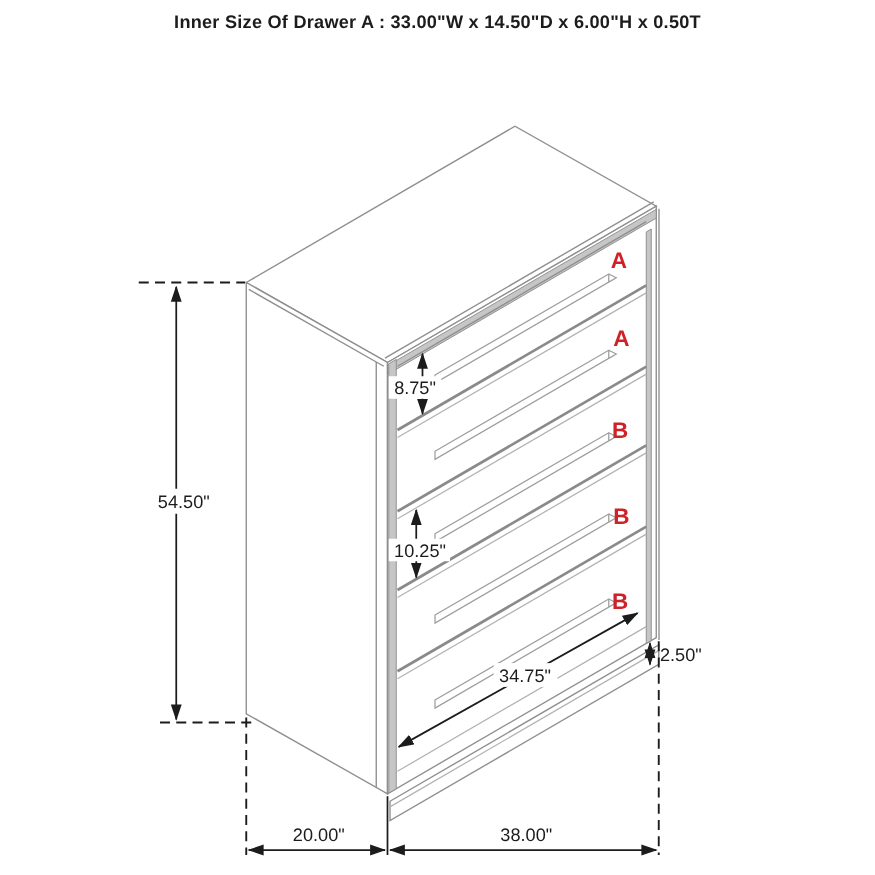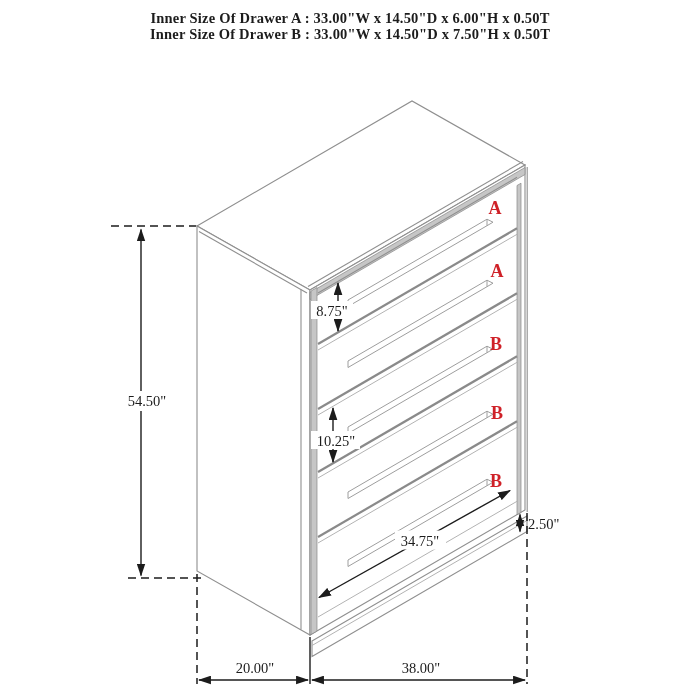--- a/index.html
+++ b/index.html
@@ -1,20 +1,20 @@
 <!DOCTYPE html>
 <html style="--red: #cf2128; --ink: #1c1c1c; --cab: #8f8f8f; --band: #c6c6c6;"><head>
 <meta charset="utf-8">
 <style>
   html, body { margin: 0; padding: 0; background: #ffffff; }
   .page {
     position: relative;
     width: 600px; height: 700px;
     background: #ffffff;
-    font-family: Liberation Serif, serif;
+    font-family: Liberation Sans, sans-serif;
     overflow: hidden;
   }
   .titles {
     position: absolute; top: 10px; left: 0; width: 700px;
     text-align: center;
     font-weight: bold;
     font-size: 14.5px;
     line-height: 16px;
     color: var(--ink, #1c1c1c);
     letter-spacing: 0.2px;
@@ -32,21 +32,20 @@
   .drawer-letter { font-size: 18px; font-weight: bold; fill: var(--red, #cf2128); text-anchor: middle; }
   .bg { fill: #ffffff; }
 </style>
 </head>
 <body>
 
 <div class="page">
 
   <div class="titles">
     <div>Inner Size Of Drawer A : 33.00"W x 14.50"D x 6.00"H x 0.50T</div>
-    <div>Inner Size Of Drawer B : 33.00"W x 14.50"D x 7.50"H x 0.50T</div>
   </div>
 
   <svg width="700" height="700" viewBox="0 0 700 700">
     <defs>
       <marker id="arr" viewBox="0 0 12 8" refX="11" refY="4" markerWidth="13" markerHeight="9" markerUnits="userSpaceOnUse" orient="auto-start-reverse">
         <path d="M0,0 L12,4 L0,8 Z" fill="#1c1c1c"></path>
       </marker>
     </defs>
 
     <g>

